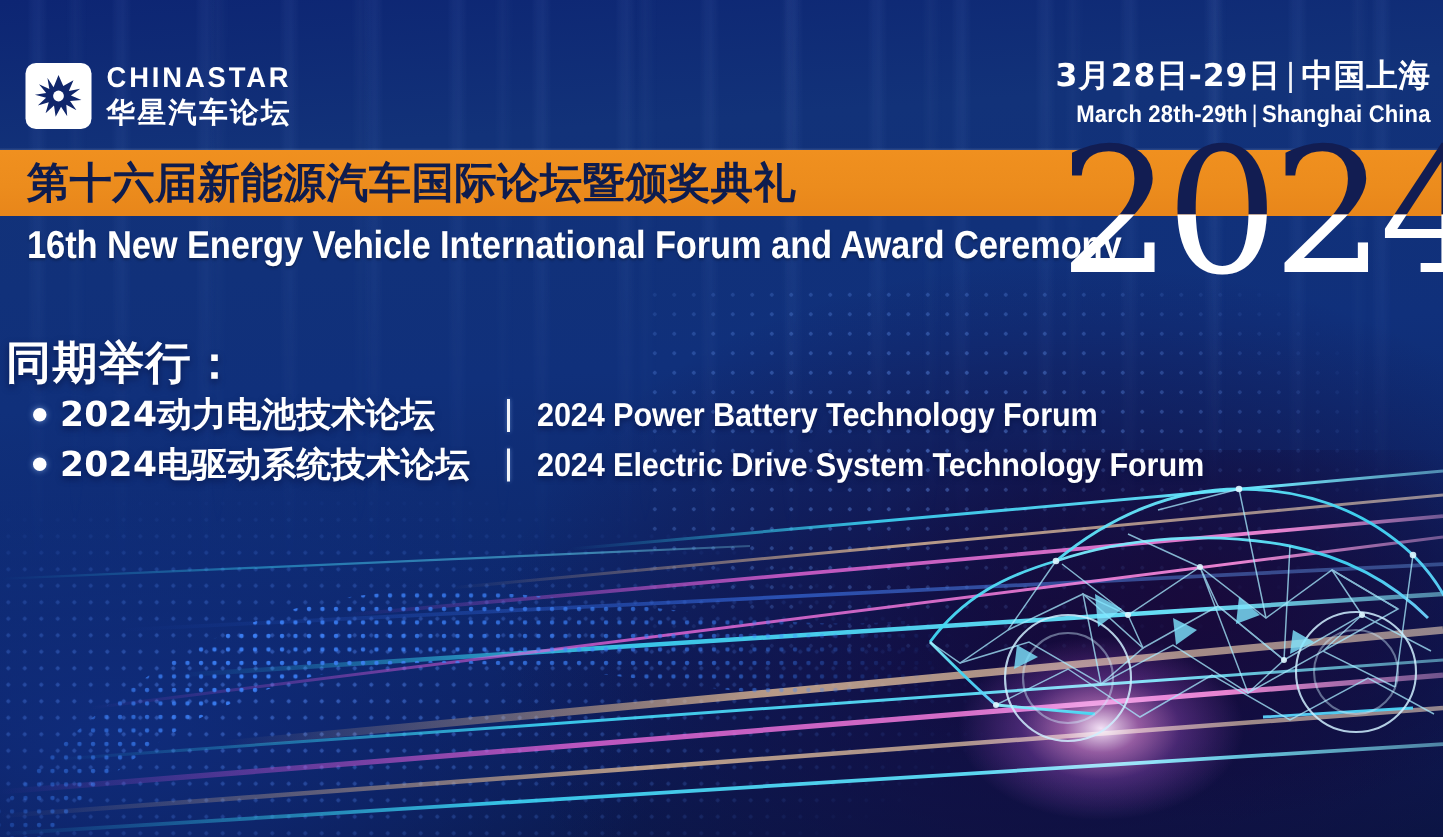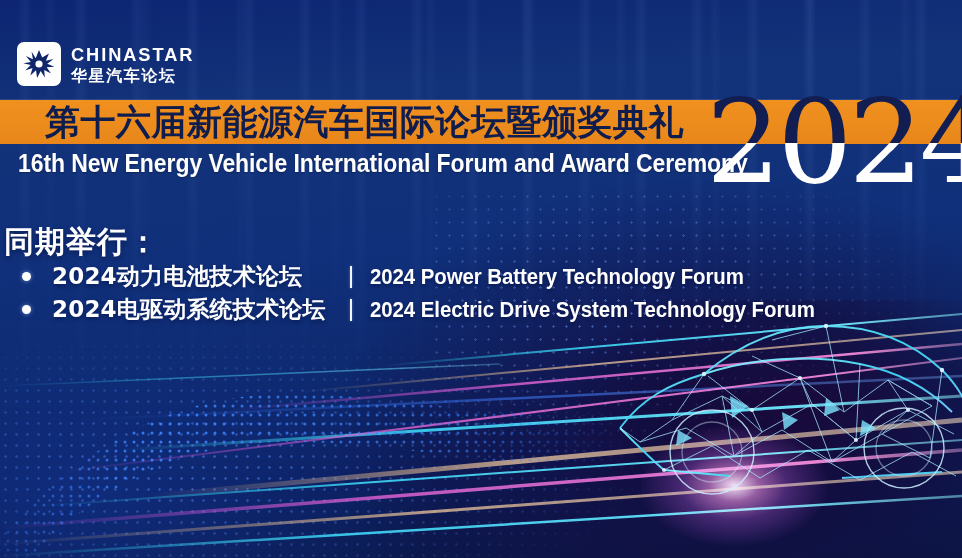--- a/index.html
+++ b/index.html
@@ -75,21 +75,21 @@
   .logo-row{position:absolute;left:0;right:0;top:0;height:100px;border-radius:25px;}
   .logo{position:absolute;left:16px;top:41px;display:flex;align-items:center;gap:9px;}
   .logo-mark{width:46px;height:46px;flex:0 0 auto;}
   .logo-text{display:flex;flex-direction:column;justify-content:center;line-height:1;}
   .logo-en{
     color:#fff;font-weight:700;font-size:19px;letter-spacing:2.0px;
     font-family:"Liberation Sans","DejaVu Sans",sans-serif;
     transform:scaleX(.96);transform-origin:left center;
   }
   .logo-cn{
-    color:#fff;font-weight:700;font-size:16px;letter-spacing:1.6px;margin-top:4px;
+    color:#fff;font-weight:700;font-size:19px;letter-spacing:1.6px;margin-top:4px;
     font-family:"DejaVu Sans","Liberation Sans",sans-serif;
   }
 
   .meta{position:absolute;right:8px;top:40px;text-align:right;line-height:1;}
   .meta-cn{
     color:#fff;font-weight:700;font-size:21px;letter-spacing:.6px;
     font-family:"DejaVu Sans","Liberation Sans",sans-serif;
     white-space:nowrap;
   }
   .meta-cn .bar{font-weight:400;opacity:.95;padding:0 3px;}
@@ -103,23 +103,23 @@
 
   
   .band{
     position:absolute;left:0;right:0;top:100px;height:44px;
     background:linear-gradient(180deg,#f0901f 0%,#ec8c1d 55%,#e8861a 100%);
   }
   .band-top-edge{position:absolute;left:0;right:0;top:99px;height:2px;background:rgba(255,255,255,.10);}
 
   .title-cn{
     position:absolute;left:18px;top:99px;height:46px;display:flex;align-items:center;
-    color:#0e1c4e;font-weight:700;font-size:35px;letter-spacing:.5px;
-    font-family:"DejaVu Sans","Liberation Sans",sans-serif;
-    white-space:nowrap;z-index:6;margin-left:27px;
+    color:#0e1c4e;font-weight:700;font-size:28px;letter-spacing:.5px;
+    font-family:"DejaVu Sans","Liberation Sans",sans-serif;
+    white-space:nowrap;z-index:6;
   }
   .title-en{
     position:absolute;left:18px;top:148px;
     color:#ffffff;font-weight:700;font-size:26px;letter-spacing:-.1px;
     font-family:"Liberation Sans","DejaVu Sans",sans-serif;
     transform:scaleX(.885);transform-origin:left top;
     white-space:nowrap;z-index:6;
     text-shadow:0 1px 2px rgba(0,0,0,.3);
   }
 
@@ -148,21 +148,20 @@
   .bullet{
     width:9px;height:9px;border-radius:50%;background:#fff;flex:0 0 auto;margin-right:9px;
     box-shadow:0 0 4px rgba(160,200,255,.6);
   }
   .f-cn{
     width:298px;flex:0 0 auto;
     color:#fff;font-weight:700;font-size:23px;letter-spacing:.2px;
     font-family:"DejaVu Sans","Liberation Sans",sans-serif;
     white-space:nowrap;
     text-shadow:0 2px 4px rgba(0,12,55,.5);
-    margin-left:12px;
   }
   .sep{
     width:2px;height:22px;background:#fff;flex:0 0 auto;margin:0 18px 0 0;opacity:.95;
     box-shadow:0 0 3px rgba(160,200,255,.5);
   }
   .f-en{
     color:#fff;font-weight:700;font-size:22px;letter-spacing:-.1px;
     font-family:"Liberation Sans","DejaVu Sans",sans-serif;
     transform:scaleX(.93);transform-origin:left center;
     white-space:nowrap;
@@ -310,20 +309,28 @@
           <path d="M9 38 l5 -2 -3 -4z"></path>
           <path d="M37 38 l-5 -2 3 -4z"></path>
         </g>
       </svg>
       <div class="logo-text">
         <div class="logo-en">CHINASTAR</div>
         <div class="logo-cn">华星汽车论坛</div>
       </div>
     </div>
 
+    <div class="meta">
+      <div class="meta-cn">
+        <span>3月28日-29日</span><span class="bar">|</span><span>中国上海</span>
+      </div>
+      <div class="meta-en">
+        <span>March 28th-29th</span><span class="bar">|</span><span>Shanghai China</span>
+      </div>
+    </div>
   </div>
 
   <div class="band-top-edge"></div>
   <div class="band"></div>
 
   <div class="title-cn">第十六届新能源汽车国际论坛暨颁奖典礼</div>
   <div class="title-en">16th New Energy Vehicle International Forum and Award Ceremony</div>
 
   <div class="year-wrap">
     <div class="year year-top">2024</div>

